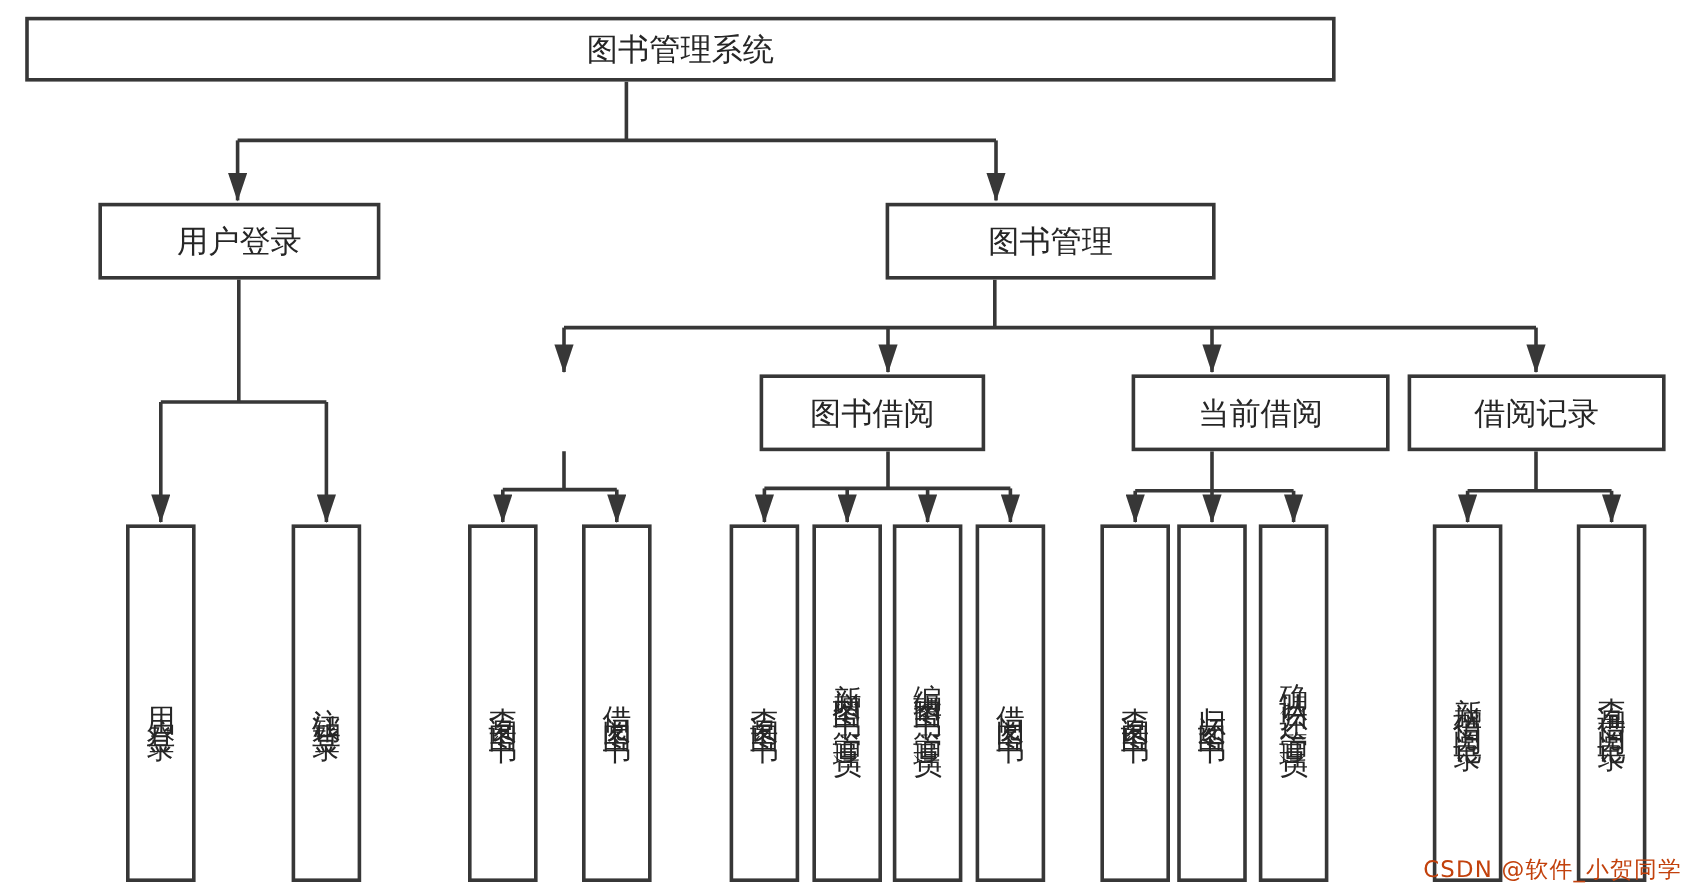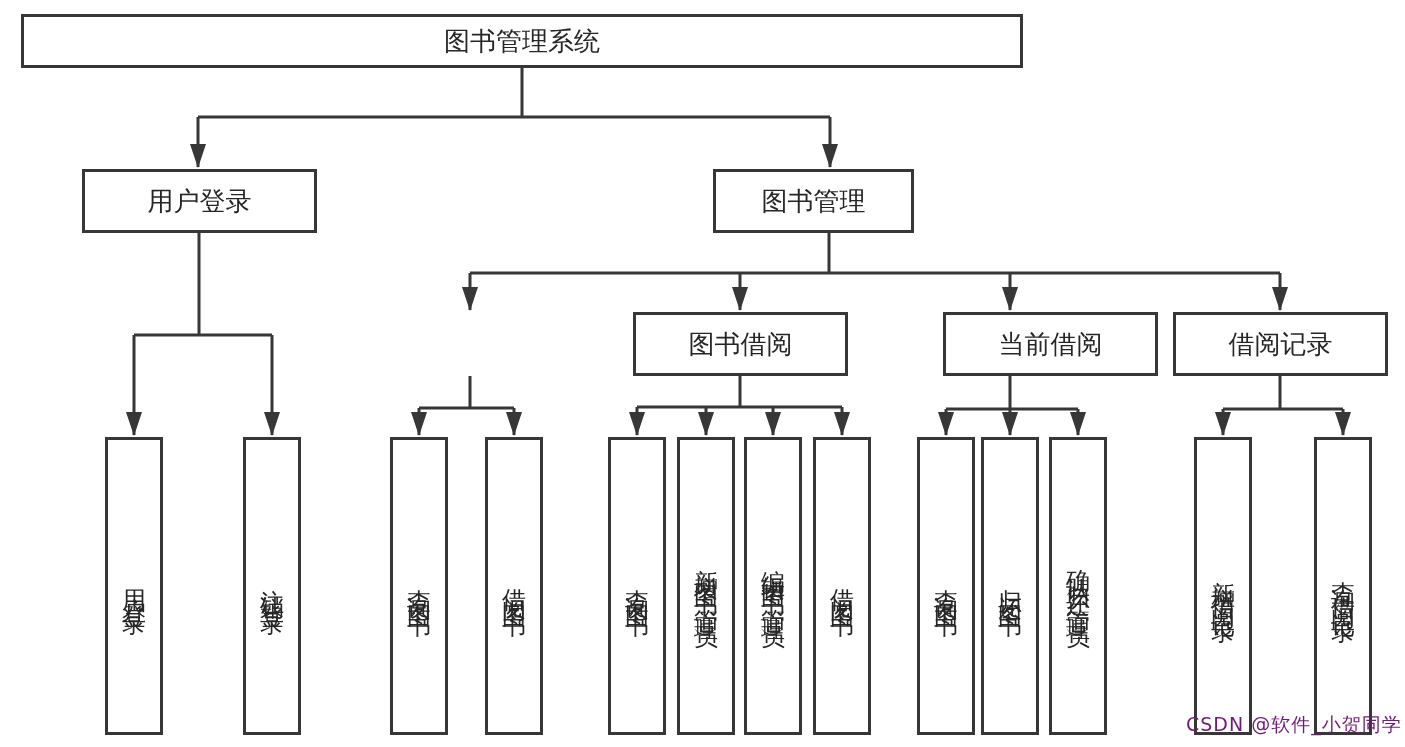--- a/index.html
+++ b/index.html
@@ -5,21 +5,21 @@
   html,body{margin:0;padding:0;background:#ffffff;}
   body{font-family:"DejaVu Sans","Liberation Sans",sans-serif;}
   #canvas{position:relative;width:1405px;height:747px;background:#ffffff;overflow:hidden;}
   #wires{position:absolute;left:0;top:0;width:1405px;height:747px;pointer-events:none;}
   .box{position:absolute;box-sizing:border-box;border:3px solid #373737;background:#ffffff;
        display:flex;align-items:center;justify-content:center;
        color:#262626;font-size:26px;white-space:nowrap;}
   .leaf{font-size:24px;}
   .leaf .vtext{writing-mode:vertical-rl;line-height:1;letter-spacing:8px;white-space:nowrap;}
   .watermark{position:absolute;left:1186px;top:712px;font-size:19px;letter-spacing:1px;
-             color:#701a75;white-space:nowrap;}
+             color:#c2410c;white-space:nowrap;}
 </style>
 </head>
 <body>
 
 <div id="canvas">
 
   <svg id="wires" width="1405" height="747" viewBox="0 0 1405 747" xmlns="http://www.w3.org/2000/svg">
     <defs>
       <marker id="arw" viewBox="0 0 24 16" refX="23" refY="8" markerWidth="24" markerHeight="16" markerUnits="userSpaceOnUse" orient="auto">
         <path d="M0,0 L24,8 L0,16 Z" fill="#373737"></path>
@@ -55,32 +55,32 @@
       <line x1="946" y1="409" x2="946" y2="435" marker-end="url(#arw)"></line>
       <line x1="1010" y1="409" x2="1010" y2="435" marker-end="url(#arw)"></line>
       <line x1="1078" y1="409" x2="1078" y2="435" marker-end="url(#arw)"></line>
 
       <path d="M1280,376 V409 M1223,409 H1343"></path>
       <line x1="1223" y1="409" x2="1223" y2="435" marker-end="url(#arw)"></line>
       <line x1="1343" y1="409" x2="1343" y2="435" marker-end="url(#arw)"></line>
     </g>
   </svg>
 
-  <div class="box" style="left:21px;top:14px;width:1002px;height:54px;">
+  <div class="box" style="left:21px;top:14px;width:1092px;height:54px;">
     <span>图书管理系统</span>
   </div>
 
   <div class="box" style="left:82px;top:169px;width:235px;height:64px;">
     <span>用户登录</span>
   </div>
-  <div class="box" style="left:713px;top:169px;width:201px;height:64px;">
+  <div class="box" style="left:738px;top:169px;width:275px;height:64px;">
     <span>图书管理</span>
   </div>
 
-  <div class="box" style="left:633px;top:312px;width:215px;height:64px;">
+  <div class="box" style="left:633px;top:312px;width:188px;height:64px;">
     <span>图书借阅</span>
   </div>
   <div class="box" style="left:903px;top:312px;width:215px;height:64px;margin-left:40px;">
     <span>当前借阅</span>
   </div>
   <div class="box" style="left:1173px;top:312px;width:215px;height:64px;">
     <span>借阅记录</span>
   </div>
 
   <div class="box leaf" style="left:105px;top:437px;width:58px;height:298px;">

